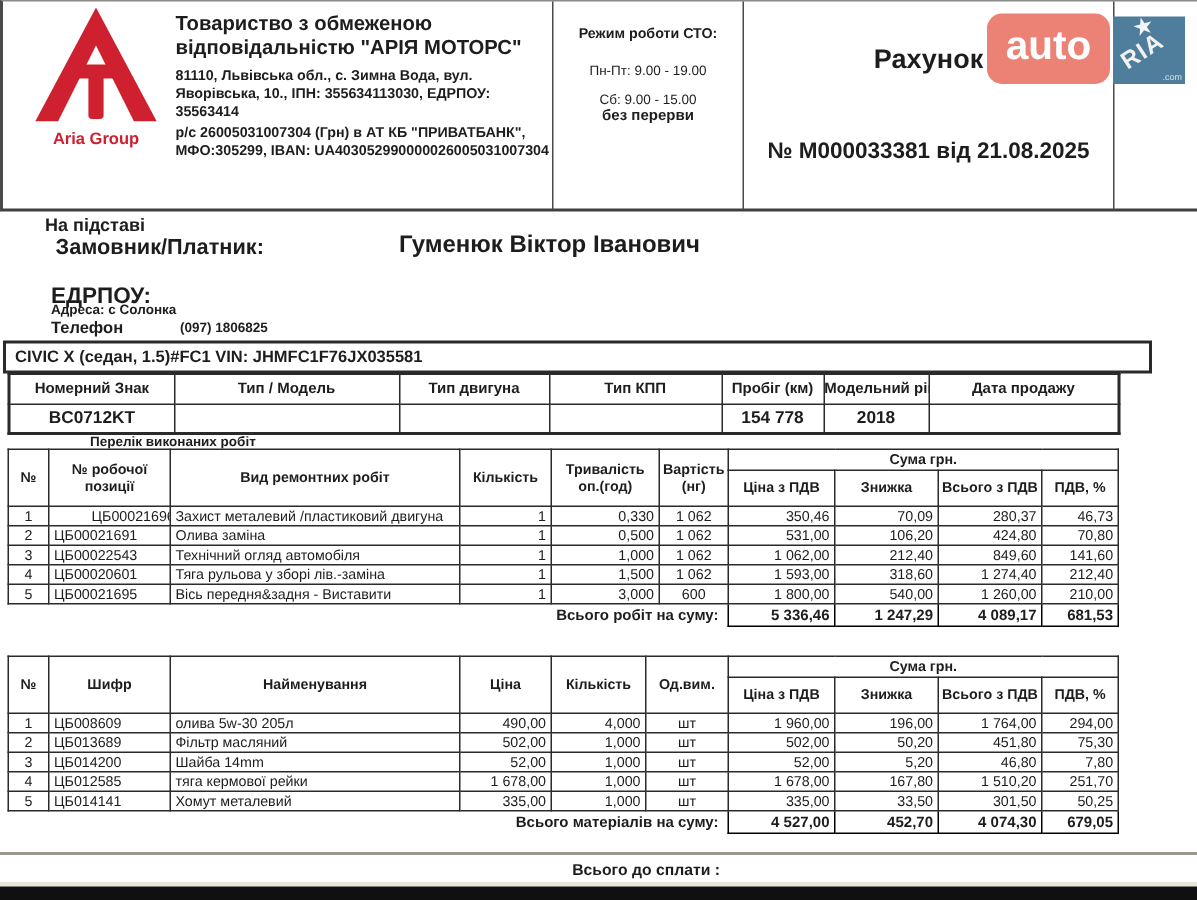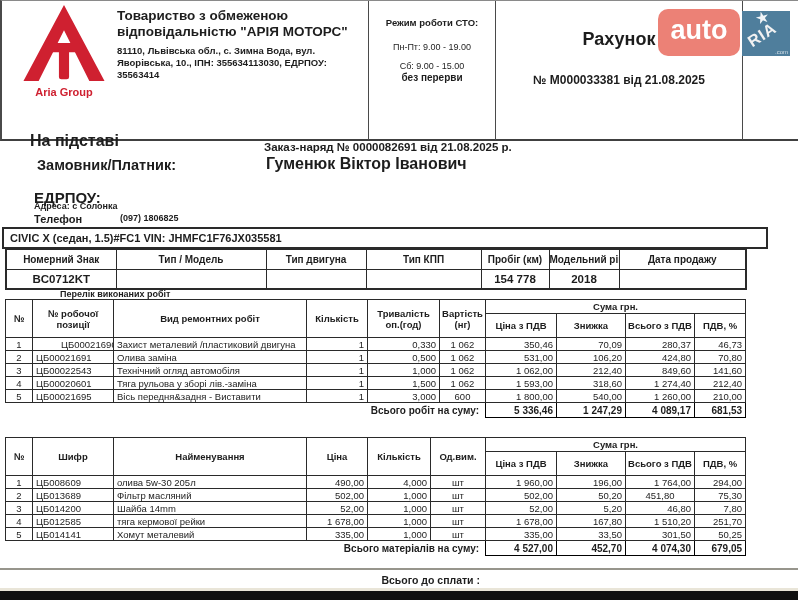--- a/index.html
+++ b/index.html
@@ -26,36 +26,36 @@
   .company .cbank { font-weight:bold; font-size:9.5px; line-height:12px; margin-top:2px; }
 
   .hours { position:absolute; left:367px; top:16px; width:126px; text-align:center; }
   .hours .ht { font-weight:bold; font-size:9.5px; }
   .hours .hl1 { font-size:9px; margin-top:14px; }
   .hours .hl2 { font-size:9px; margin-top:9px; }
   .hours .hl3 { font-weight:bold; font-size:10px; margin-top:1px; }
 
   .title-block { position:absolute; left:494px; top:0; width:246px; height:113px; }
   .doc-title { margin-top:28px; text-align:center; font-weight:bold; font-size:18px; }
-  .doc-num   { margin-top:23px; text-align:center; font-weight:bold; font-size:12px; }
+  .doc-num   { margin-top:42px; text-align:center; font-weight:bold; font-size:15px; }
 
   .autoria { position:absolute; right:8px; top:8px; display:flex; align-items:flex-start; }
   .auto-tile { width:82px; height:47px; background:#ec8176; border-radius:10px; color:#fff;
                font-size:27px; font-weight:bold; display:flex; align-items:center;
                justify-content:center; padding-bottom:5px; }
   .ria-tile { width:48px; height:45px; background:#4f7e9c; margin-left:2px; margin-top:2px;
               position:relative; overflow:hidden; }
   .ria-star { position:absolute; top:-3px; left:13px; color:#ffffff; font-size:16px;
               transform:rotate(-15deg); opacity:.92; }
   .ria-text { position:absolute; top:15px; left:5px; color:#f2f2f2; font-weight:bold;
               font-size:16px; transform:rotate(-33deg); letter-spacing:1px; }
   .ria-com  { position:absolute; bottom:1px; right:2px; font-size:6px; color:rgba(255,255,255,.75); }
 
   
-  .basis-label    { position:absolute; left:30px;  top:132px; font-weight:bold; font-size:16px; }
+  .basis-label    { position:absolute; left:30px;  top:143px; font-weight:bold; font-size:12px; }
   .order-ref      { position:absolute; left:264px; top:141px; font-weight:bold; font-size:11.5px; }
   .customer-label { position:absolute; left:37px;  top:157px; font-weight:bold; font-size:14.5px; }
   .customer-name  { position:absolute; left:266px; top:155px; font-weight:bold; font-size:16px; }
   .edrpou      { position:absolute; left:34px;  top:189px; font-weight:bold; font-size:15px; }
   .addr        { position:absolute; left:34px;  top:201px; font-weight:bold; font-size:9px; }
   .phone-label { position:absolute; left:34px;  top:213px; font-weight:bold; font-size:11px; }
   .phone-value { position:absolute; left:120px; top:213px; font-weight:bold; font-size:9px; }
 
   
   .vin-bar { position:absolute; left:2px; top:227px; width:766px; height:22px;
@@ -105,20 +105,21 @@
         <path d="M50 0 L98 90 L80 90 L50 30 L20 90 L2 90 Z" fill="#cf2030"></path>
         <rect x="28" y="45" width="44" height="11" rx="5" fill="#cf2030"></rect>
         <rect x="44" y="50" width="12" height="38" rx="3" fill="#cf2030"></rect>
       </svg>
       <span class="brand-text">Aria Group</span>
     </div>
 
     <div class="company">
       <div class="cname">Товариство з обмеженою відповідальністю "АРІЯ МОТОРС"</div>
       <div class="caddr">81110, Львівська обл., с. Зимна Вода, вул. Яворівська, 10., ІПН: 355634113030,  ЕДРПОУ: 35563414</div>
+      <div class="cbank">р/с 26005031007304 (Грн) в АТ КБ "ПРИВАТБАНК", МФО:305299, IBAN: UA403052990000026005031007304</div>
     </div>
 
     <div class="vline vl1"></div>
     <div class="vline vl2"></div>
     <div class="vline vl3"></div>
 
     <div class="hours">
       <div class="ht">Режим роботи СТО:</div>
       <div class="hl1">Пн-Пт: 9.00 - 19.00</div>
       <div class="hl2">Сб: 9.00 - 15.00</div>
@@ -136,21 +137,20 @@
       </div>
       <div class="ria-tile">
         <span class="ria-star">★</span>
         <span class="ria-text">RIA</span>
         <span class="ria-com">.com</span>
       </div>
     </div>
   </div>
 
   <div class="basis-label">На підставі</div>
-  <div class="order-ref">Заказ-наряд № 0000082691 від 21.08.2025 р.</div>
   <div class="customer-label">Замовник/Платник:</div>
   <div class="customer-name">Гуменюк Віктор Іванович</div>
   <div class="edrpou">ЕДРПОУ:</div>
   <div class="addr">Адреса: с Солонка</div>
   <div class="phone-label">Телефон</div>
   <div class="phone-value">(097) 1806825</div>
 
   <div class="vin-bar">CIVIC X (седан, 1.5)#FC1 VIN: JHMFC1F76JX035581</div>
 
   <table class="veh">
@@ -336,21 +336,21 @@
         </tr>
         <tr>
           <td style="text-align: center;">2</td>
           <td style="text-align: left;">ЦБ013689</td>
           <td style="text-align: left;">Фільтр масляний</td>
           <td style="text-align: right;">502,00</td>
           <td style="text-align: right;">1,000</td>
           <td style="text-align: center;">шт</td>
           <td style="text-align: right;">502,00</td>
           <td style="text-align: right;">50,20</td>
-          <td style="text-align: center;">451,80</td>
+          <td style="text-align: right;">451,80</td>
           <td style="text-align: right;">75,30</td>
         </tr>
         <tr>
           <td style="text-align: center;">3</td>
           <td style="text-align: left;">ЦБ014200</td>
           <td style="text-align: left;">Шайба 14mm</td>
           <td style="text-align: right;">52,00</td>
           <td style="text-align: right;">1,000</td>
           <td style="text-align: center;">шт</td>
           <td style="text-align: right;">52,00</td>

